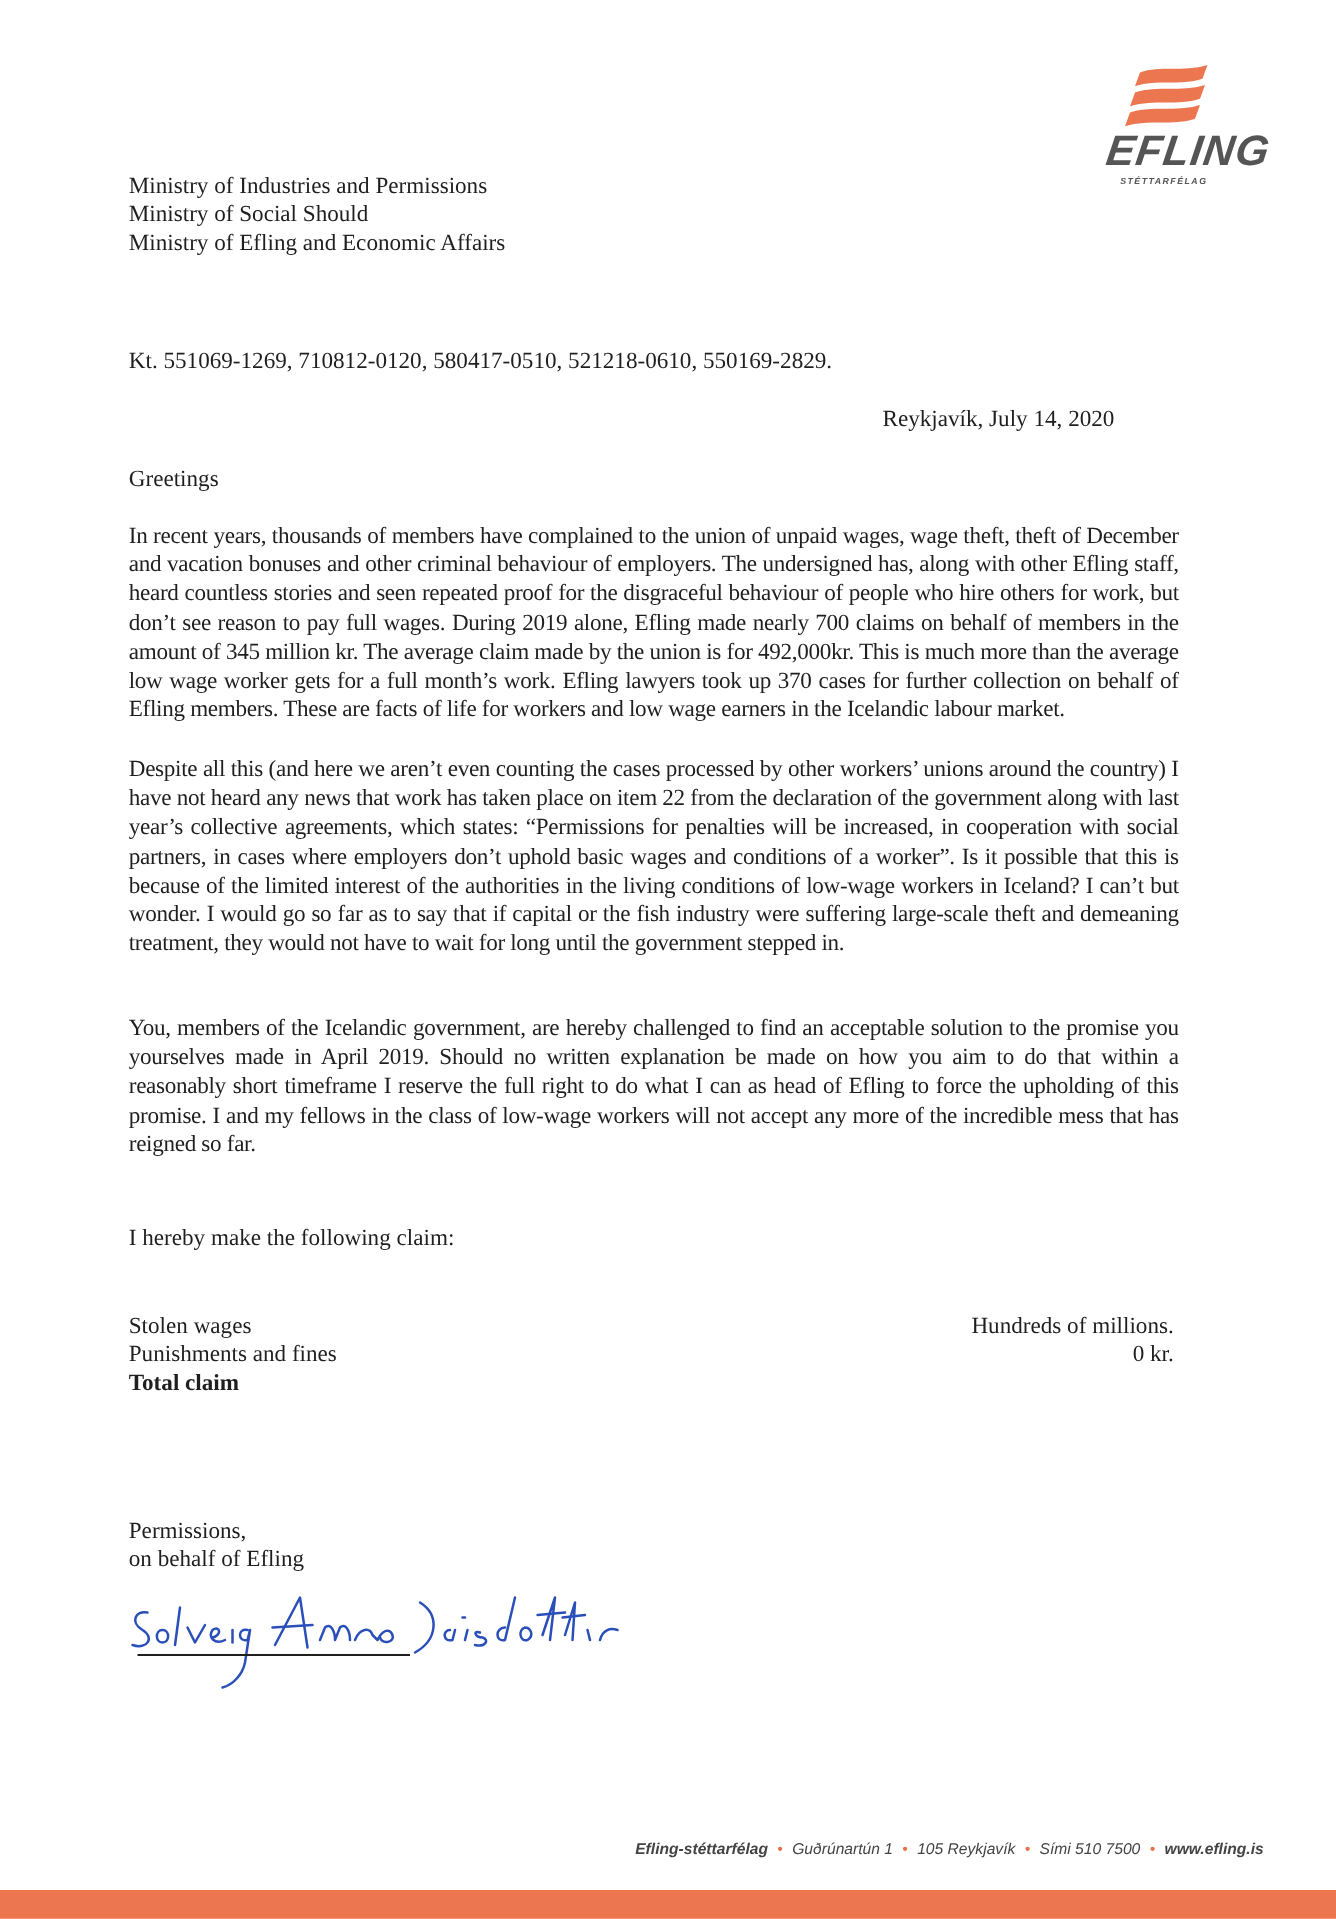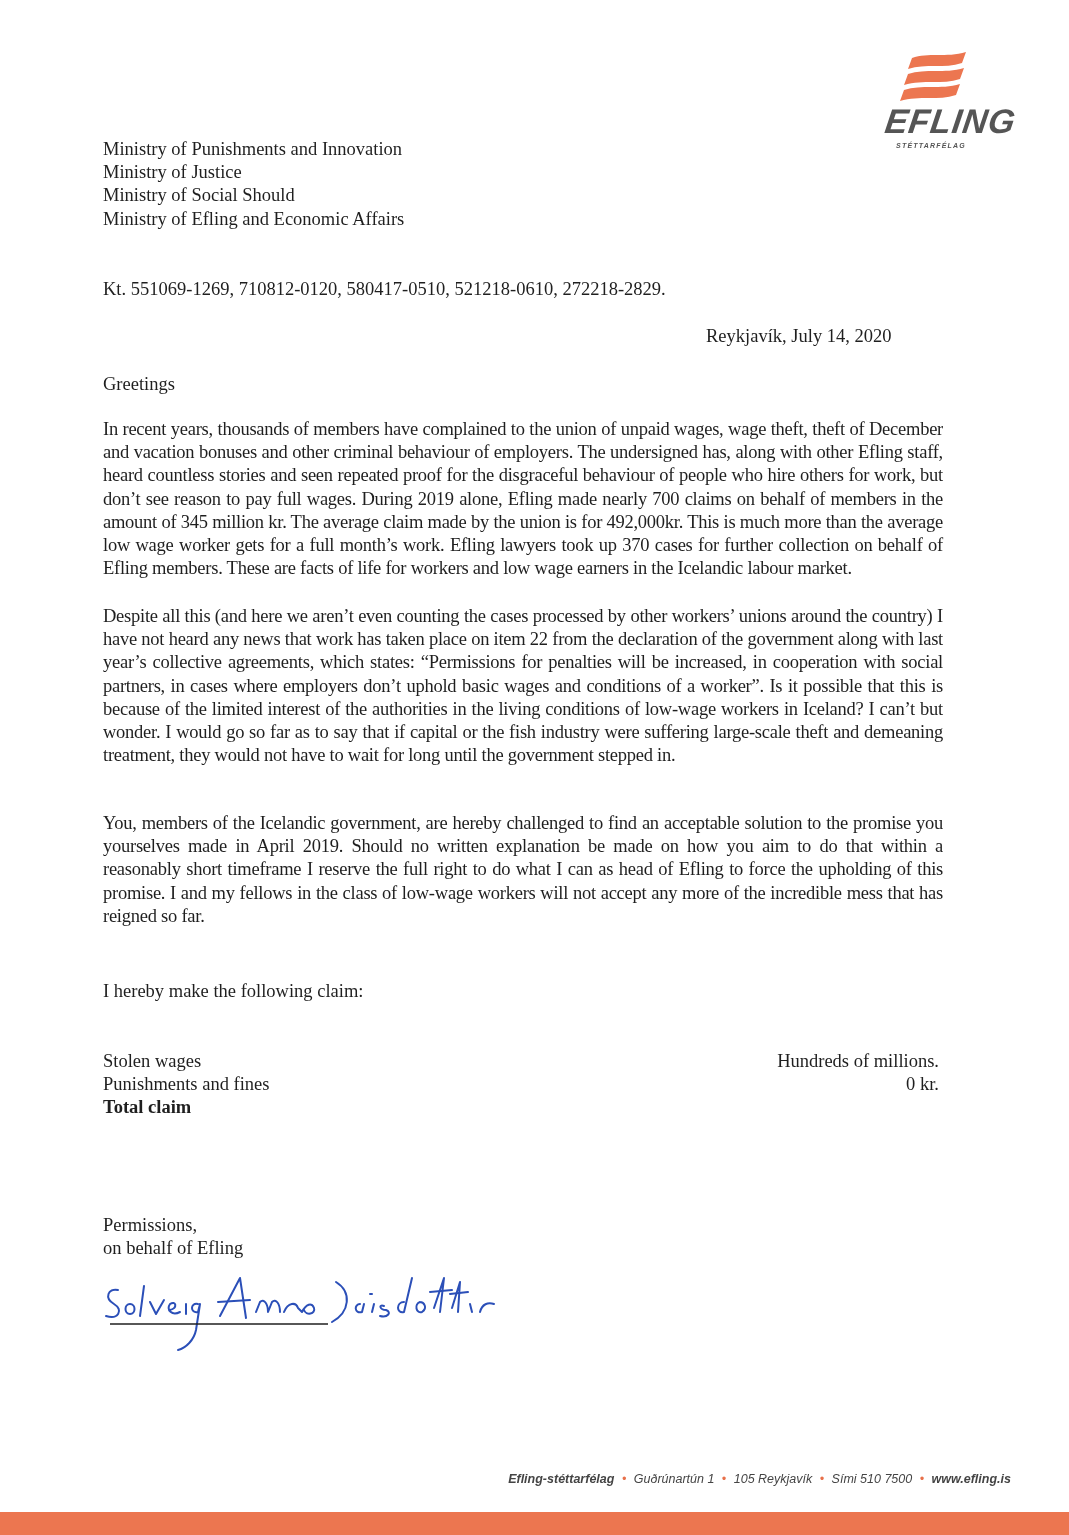--- a/index.html
+++ b/index.html
@@ -54,27 +54,26 @@
   <svg width="170" height="60" viewBox="0 0 170 60" style="position:absolute;left:0;top:0;">
     <path d="M64 10 C 80 4, 98 10, 118 4 L 114 15 C 96 21, 78 15, 60 21 Z" fill="#ec7650"></path>
     <path d="M60 26 C 78 20, 96 26, 116 20 L 112 31 C 94 37, 76 31, 56 37 Z" fill="#ec7650"></path>
     <path d="M56 42 C 74 36, 92 42, 112 36 L 108 47 C 90 53, 72 47, 52 53 Z" fill="#ec7650"></path>
   </svg>
   <div class="logo-word">EFLING</div>
   <div class="logo-sub">STÉTTARFÉLAG</div>
 </div>
 
 <div class="text recipients">
-  <div>Ministry of Punishments and Innovation</div>
-  <div>Ministry of Justice</div>
+  <div>Ministry of Industries and Permissions</div>
   <div>Ministry of Social Should</div>
   <div>Ministry of Efling and Economic Affairs</div>
 </div>
 
-<div class="text kt">Kt. 551069-1269, 710812-0120, 580417-0510, 521218-0610, 272218-2829.</div>
+<div class="text kt">Kt. 551069-1269, 710812-0120, 580417-0510, 521218-0610, 550169-2829.</div>
 <div class="text date">Reykjavík, July 14, 2020</div>
 <div class="text greeting">Greetings</div>
 
 <div class="text para p1">In recent years, thousands of members have complained to the union of unpaid wages, wage theft, theft of December and vacation bonuses and other criminal behaviour of employers. The undersigned has, along with other Efling staff, heard countless stories and seen repeated proof for the disgraceful behaviour of people who hire others for work, but don’t see reason to pay full wages. During 2019 alone, Efling made nearly 700 claims on behalf of members in the amount of 345 million kr. The average claim made by the union is for 492,000kr. This is much more than the average low wage worker gets for a full month’s work. Efling lawyers took up 370 cases for further collection on behalf of Efling members. These are facts of life for workers and low wage earners in the Icelandic labour market.</div>
 <div class="text para p2">Despite all this (and here we aren’t even counting the cases processed by other workers’ unions around the country) I have not heard any news that work has taken place on item 22 from the declaration of the government along with last year’s collective agreements, which states: “Permissions for penalties will be increased, in cooperation with social partners, in cases where employers don’t uphold basic wages and conditions of a worker”. Is it possible that this is because of the limited interest of the authorities in the living conditions of low-wage workers in Iceland? I can’t but wonder. I would go so far as to say that if capital or the fish industry were suffering large-scale theft and demeaning treatment, they would not have to wait for long until the government stepped in.</div>
 <div class="text para p3">You, members of the Icelandic government, are hereby challenged to find an acceptable solution to the promise you yourselves made in April 2019. Should no written explanation be made on how you aim to do that within a reasonably short timeframe I reserve the full right to do what I can as head of Efling to force the upholding of this promise. I and my fellows in the class of low-wage workers will not accept any more of the incredible mess that has reigned so far.</div>
 
 <div class="text claim-intro">I hereby make the following claim:</div>
 
 <div class="text claims-left">

